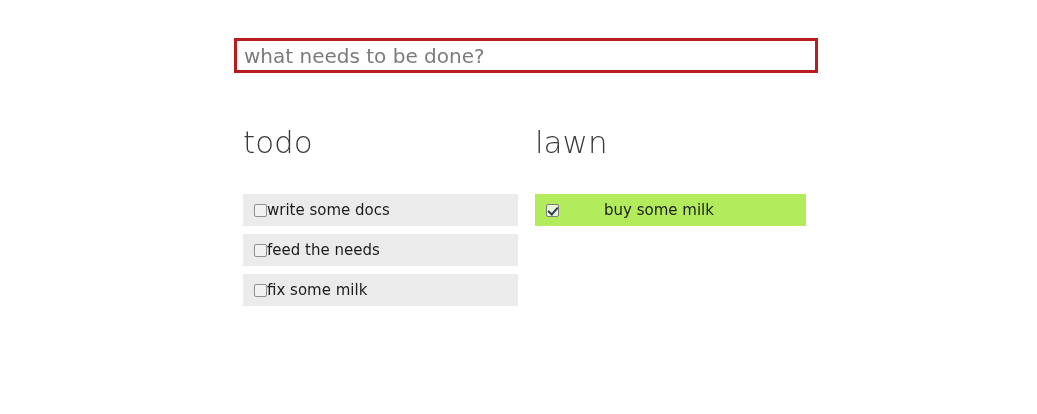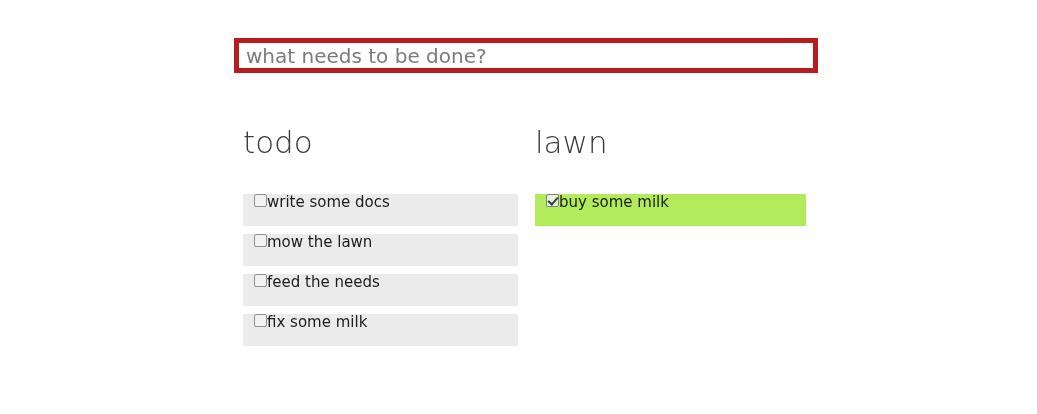--- a/index.html
+++ b/index.html
@@ -21,21 +21,21 @@
   }
 
   
   .new-todo {
     position: absolute;
     left: 234px;
     top: 38px;
     width: 584px;
     height: 35px;
     box-sizing: border-box;
-    border: 5px solid #b91c1c;
+    border: 3px solid #b91c1c;
     background: #ffffff;
     padding: 0 7px;
     font-family: "DejaVu Sans", sans-serif;
     font-size: 20px;
     color: #333333;
     outline: none;
     border-radius: 0;
   }
   .new-todo::placeholder {
     color: #7b7b7b;
@@ -68,29 +68,29 @@
     position: absolute;
     top: 70px;
     left: 0;
     right: 0;
   }
 
   .list-item {
     height: 32px;
     margin-bottom: 8px;
     display: flex;
-    align-items: flex-start;
+    align-items: center;
     padding-left: 11px;
     box-sizing: border-box;
     font-size: 15px;
     color: #1c1c1c;
     white-space: nowrap;
   }
   .list-item.pending { background: #ebebeb; }
-  .list-item.completed { background: #b2ec5d; }
+  .list-item.completed { background: #b2ec5d; gap: 45px; }
 
   .item-checkbox {
     -webkit-appearance: none;
     appearance: none;
     width: 13px;
     height: 13px;
     min-width: 13px;
     margin: 0;
     padding: 0;
     box-sizing: border-box;
@@ -131,24 +131,20 @@
 
   <div class="column column-todo">
     <h2 class="column-title">todo</h2>
     <ul class="list">
       <li class="list-item pending">
         <input type="checkbox" class="item-checkbox" style="">
         <span class="item-label">write some docs</span>
       </li>
       <li class="list-item pending">
         <input type="checkbox" class="item-checkbox" style="">
-        <span class="item-label">mow the lawn</span>
-      </li>
-      <li class="list-item pending">
-        <input type="checkbox" class="item-checkbox" style="">
         <span class="item-label">feed the needs</span>
       </li>
       <li class="list-item pending">
         <input type="checkbox" class="item-checkbox" style="">
         <span class="item-label">fix some milk</span>
       </li>
     </ul>
   </div>
 
   <div class="column column-done">

